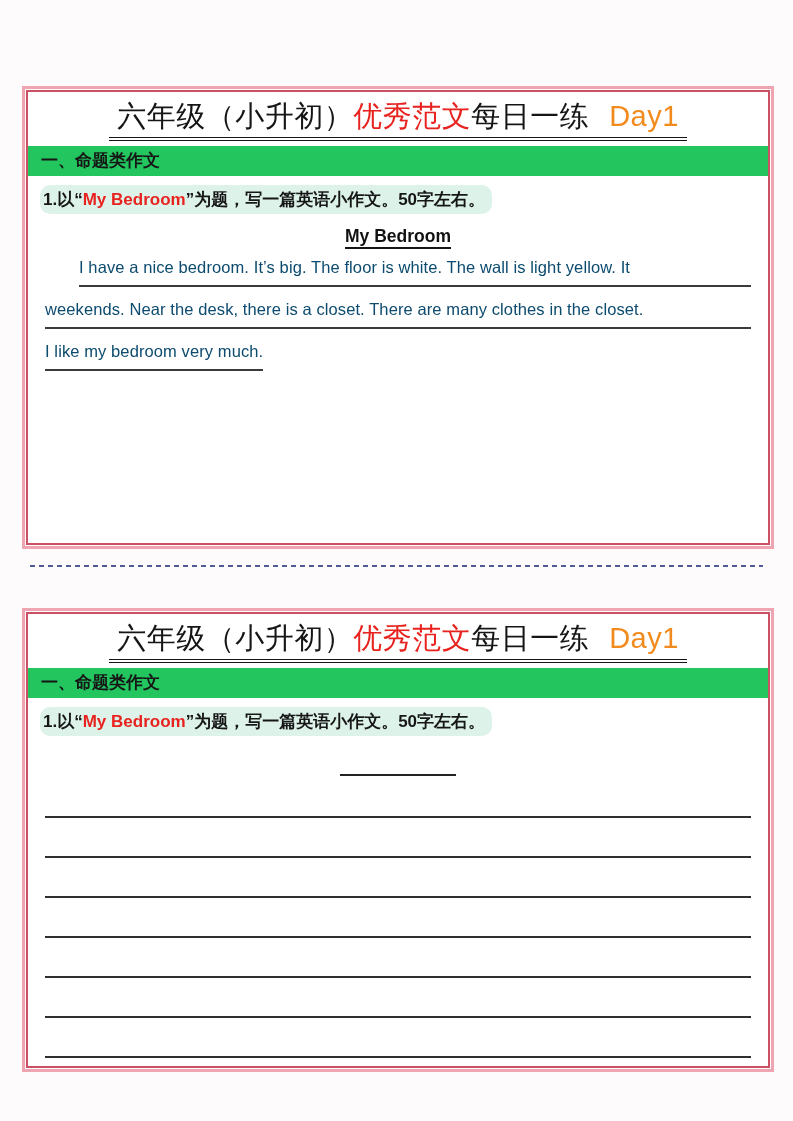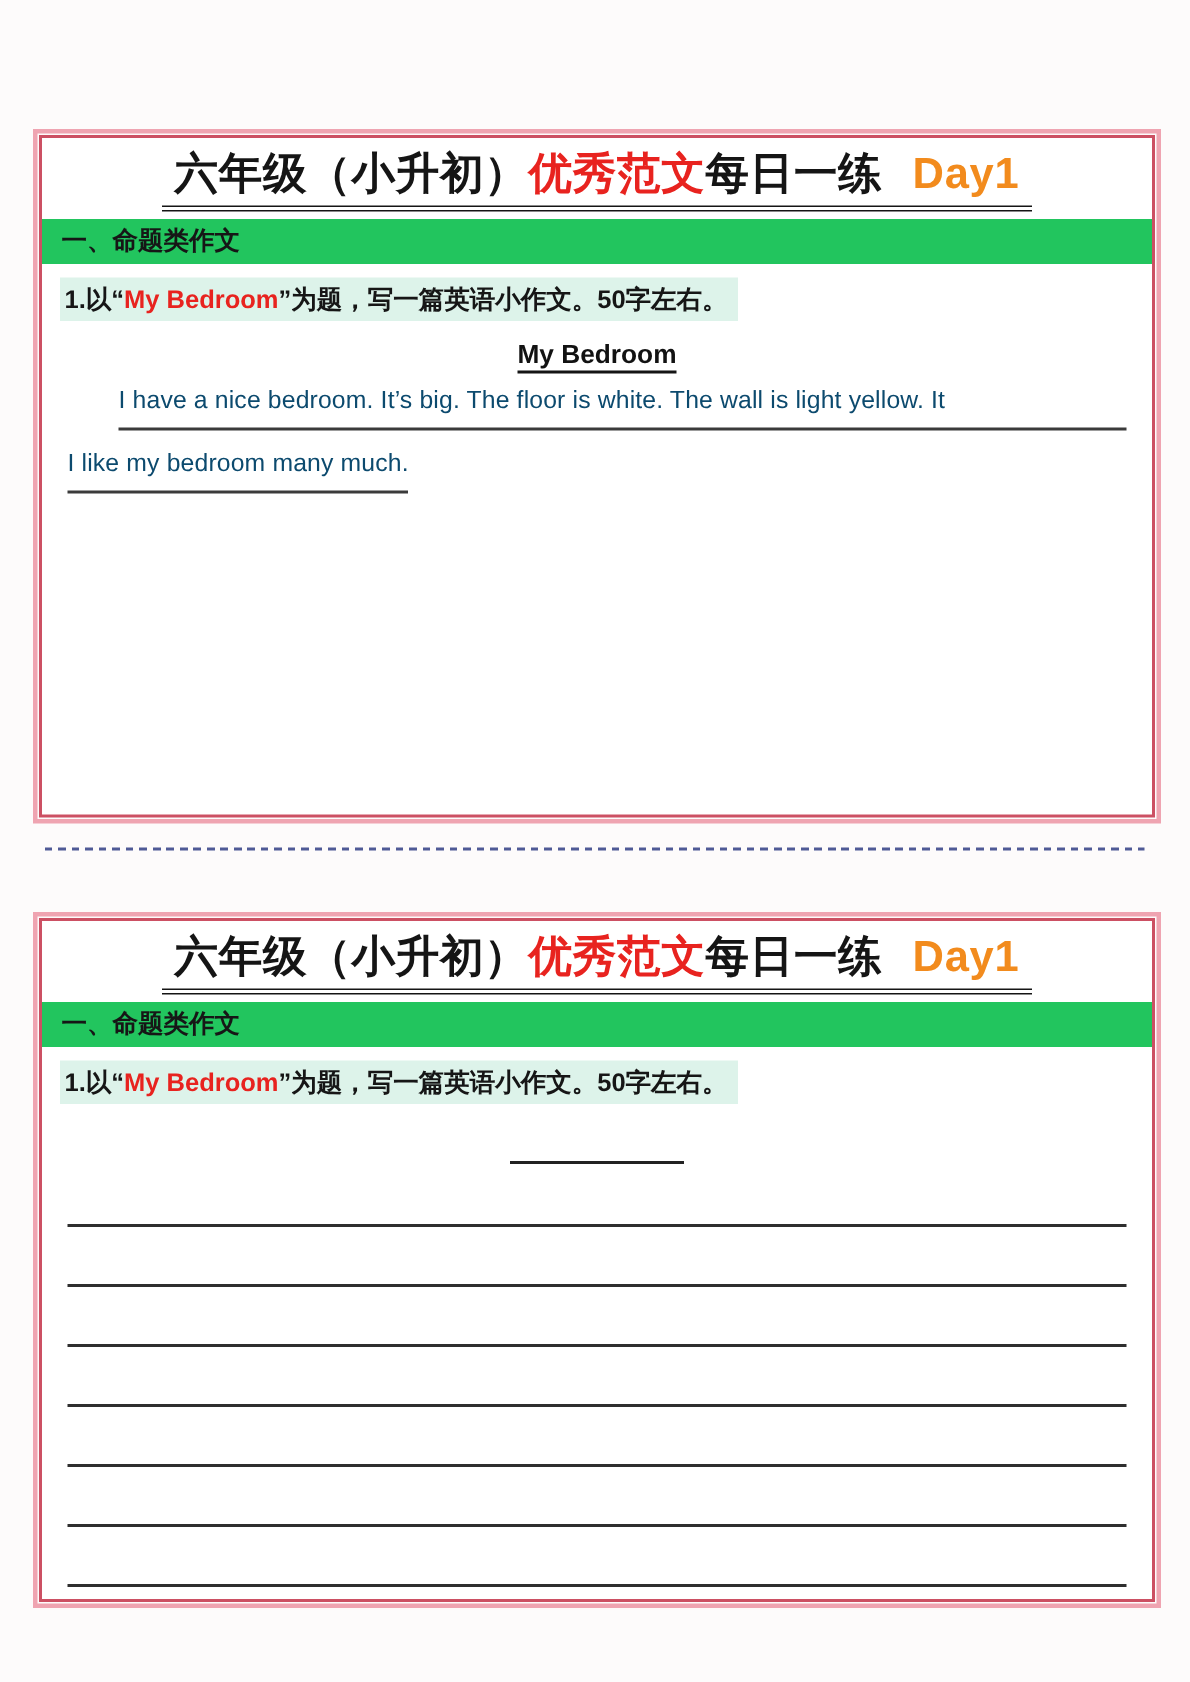--- a/index.html
+++ b/index.html
@@ -18,40 +18,40 @@
     outline: 3px solid #efa4b1;         
     outline-offset: 1px;
     overflow: hidden;
   }
   .panel-1 { margin-top: 90px; height: 455px; }
   .panel-2 { margin-top: 45px; height: 456px; }
 
   .panel-header { text-align: center; padding-top: 5px; }
   .panel-title {
     display: inline-block;
-    font-size: 29px; font-weight: bold; color: #151515;
+    font-size: 29px; font-weight: normal; color: #151515;
     border-bottom: 4px double #151515;
     padding: 0 8px 2px 8px;
     letter-spacing: 0.5px;
     line-height: 38px;
     white-space: nowrap;
   }
   .t-red    { color: #e8231f; }
   .t-orange { color: #f28b1d; margin-left: 20px; }
 
   .section-bar {
     margin-top: 5px;
     background: #22c55e;
     font-size: 17px; font-weight: bold; color: #161616;
     padding: 5px 0 6px 13px;
     line-height: 19px;
   }
 
   .prompt { margin: 10px 12px 0 12px; font-size: 17px; font-weight: bold; color: #161616; }
-  .prompt-hl { background: #ddf3ea; padding: 5px 7px 5px 3px; line-height: 28px; }
+  .prompt-hl { background: #ddf3ea; padding: 5px 7px 5px 3px; line-height: 28px; border-radius: 10px; }
   .prompt-topic { color: #e8231f; }
 
   .essay-title { text-align: center; margin-top: 12px; font-size: 17.5px; font-weight: bold; color: #121212; }
   .essay-title .u { border-bottom: 2px solid #151515; padding-bottom: 1px; }
 
   .essay { margin: 9px 17px 0 17px; }
   .essay-line {
     display: block;
     font-size: 16.5px; color: #0c4a6e;
     line-height: 22px; letter-spacing: 0.1px;
@@ -89,21 +89,22 @@
   <div class="prompt">
     <span class="prompt-hl"><span>1.以“</span><span class="prompt-topic">My Bedroom</span><span>”为题，写一篇英语小作文。50字左右。</span></span>
   </div>
 
   <div class="essay-title">
     <span class="u">My Bedroom</span>
   </div>
 
   <div class="essay">
     <span class="essay-line indent">I have a nice bedroom. It’s big. The floor is white. The wall is light yellow. It</span>
-    <span class="essay-line last">I like my bedroom many much.</span>
+    <span class="essay-line">weekends. Near the desk, there is a closet. There are many clothes in the closet.</span>
+    <span class="essay-line last">I like my bedroom very much.</span>
   </div>
 </section>
 
 <div class="divider"></div>
 
 <section class="panel panel-2">
   <div class="panel-header">
     <span class="panel-title"><span>六年级（小升初）</span><span class="t-red">优秀范文</span><span>每日一练</span><span class="t-orange">Day1</span></span>
   </div>
 

